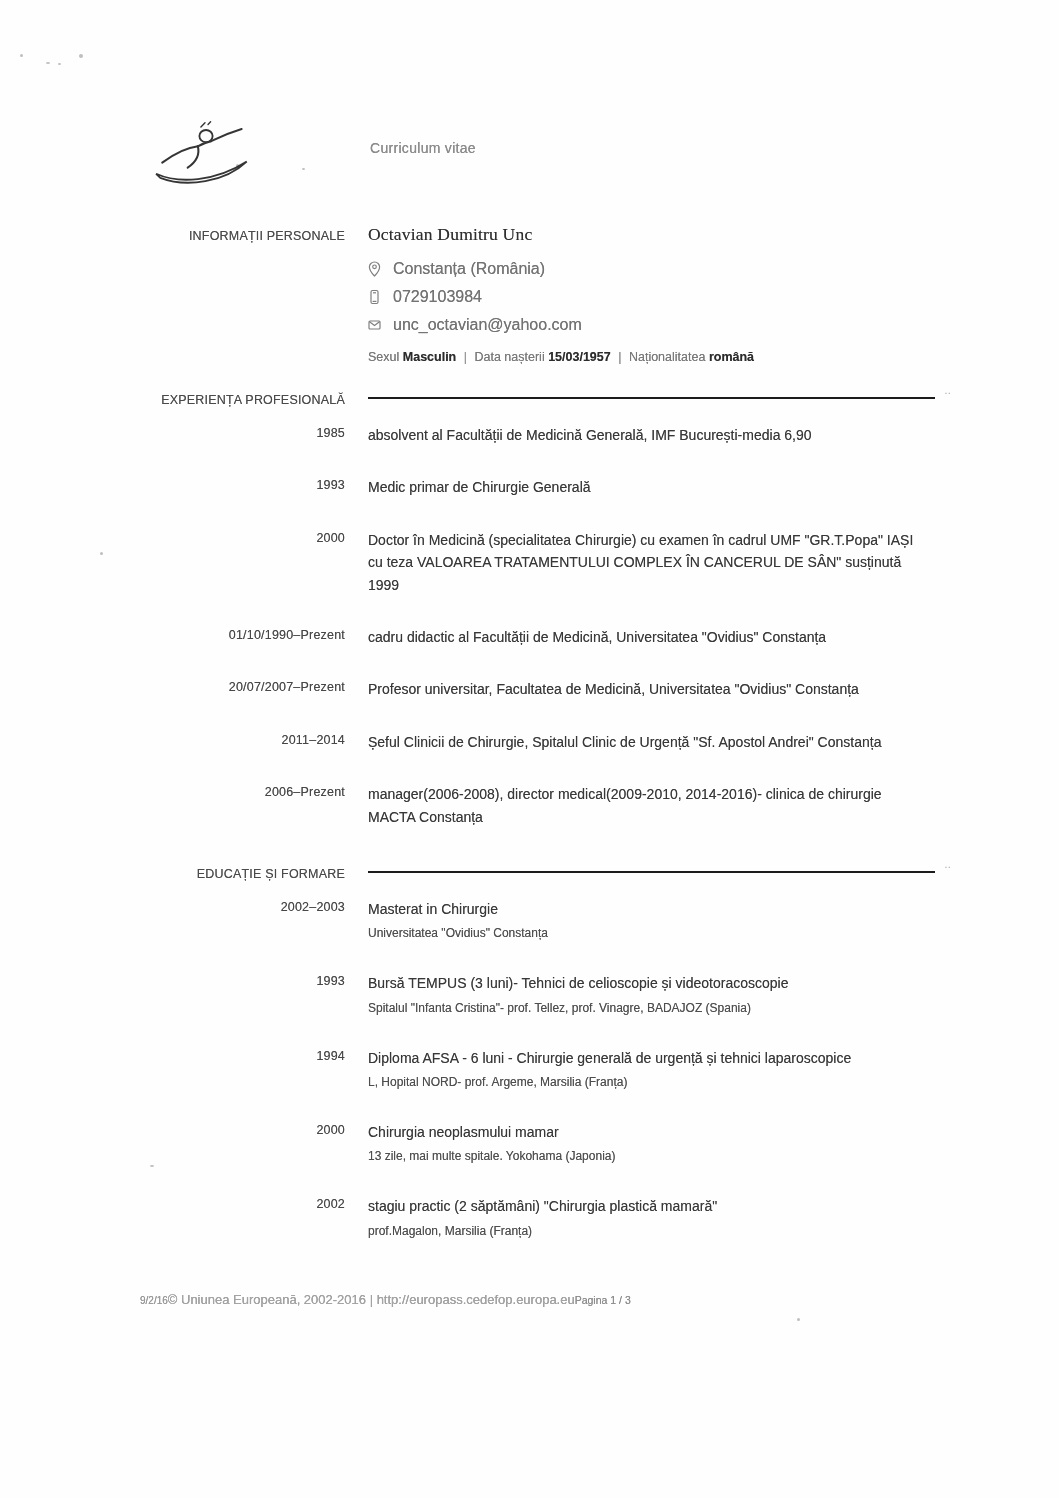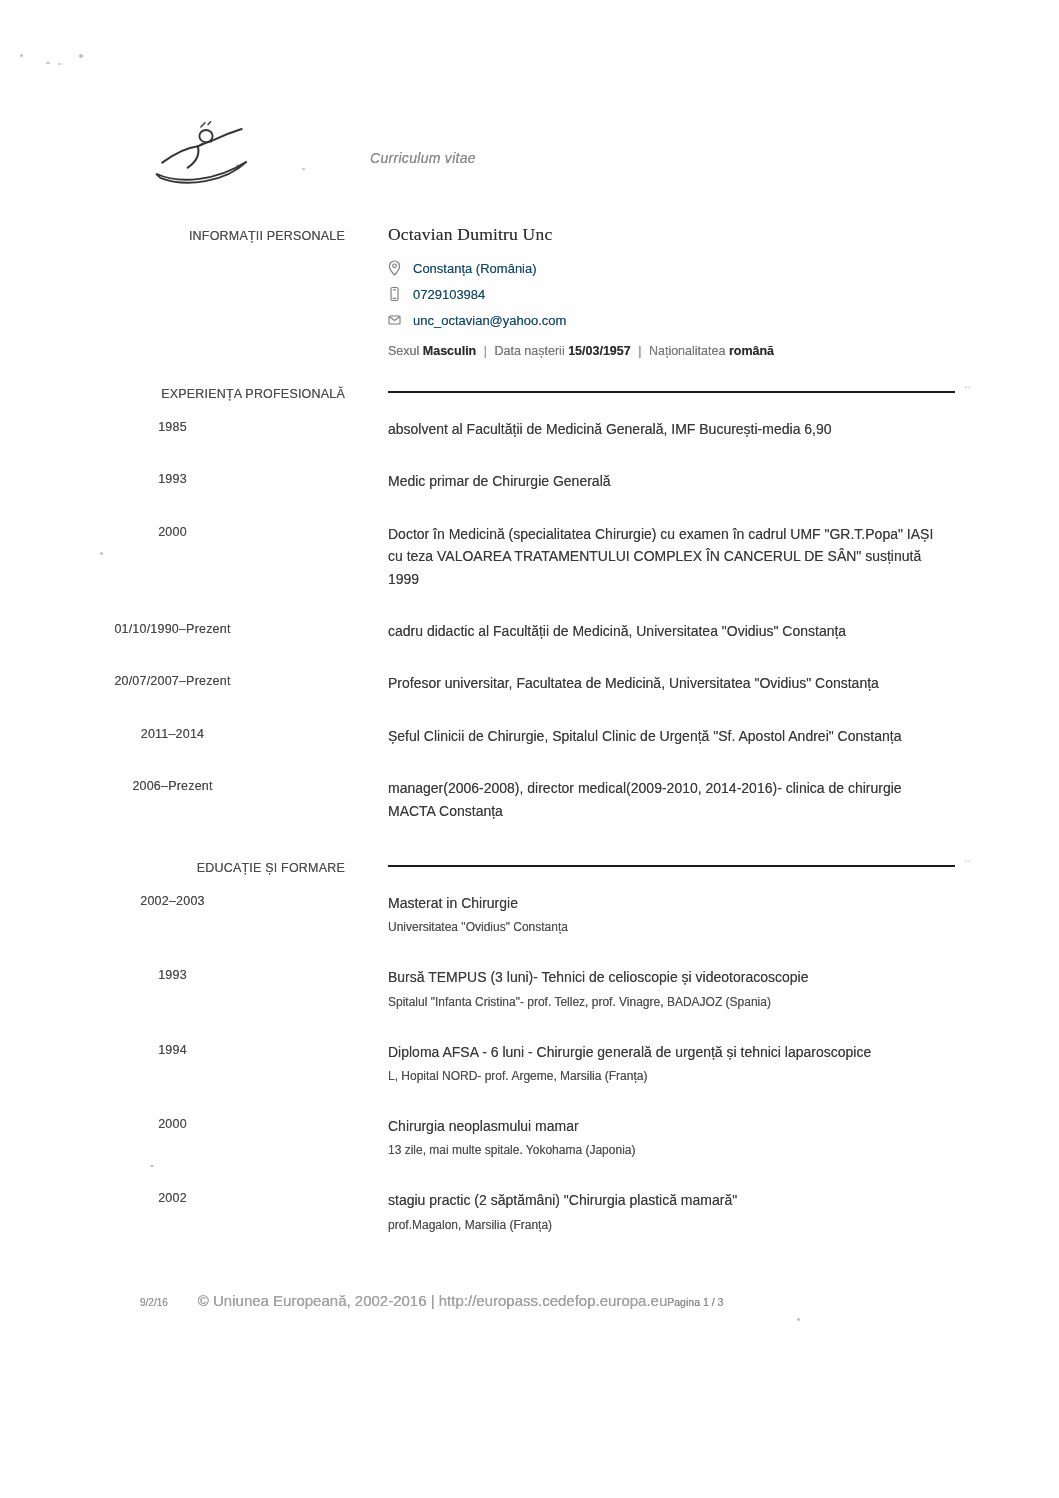--- a/index.html
+++ b/index.html
@@ -9,54 +9,54 @@
     margin:0 auto;
     background:#fefefe;
     font-family:"Liberation Sans","DejaVu Sans",sans-serif;
     color:#3b3b3b;
     overflow:hidden;
   }
   .page * { text-shadow:0 0 .5px rgba(40,40,40,.55); }
 
   
   .logo { position:absolute; left:150px; top:120px; width:112px; height:78px; opacity:.88; }
-  .doc-label { position:absolute; left:370px; top:150px; font-size:14px; color:#8c8c8c; letter-spacing:.3px;font-style:italic; }
+  .doc-label { position:absolute; left:370px; top:140px; font-size:14px; color:#8c8c8c; letter-spacing:.3px; }
 
   
   .content { position:absolute; left:0; top:224px; width:948px; }
-  .row { display:flex; align-items:flex-start;gap:20px; }
+  .row { display:flex; align-items:flex-start; }
   .col-left { width:345px; flex:0 0 345px; text-align:right; }
   .col-right { margin-left:23px; width:548px; max-width:548px; }
 
   .section-label { font-size:12.5px; color:#4a4a4a; letter-spacing:.2px; padding-top:5px; }
   .person-name { font-size:17.5px; color:#2f2f2f; letter-spacing:.2px;font-family:Liberation Serif, serif; }
 
   .contact-list { margin-top:15px; }
-  .contact-line { display:flex; align-items:center; margin-bottom:10px; font-size:13px; color:#0c4a6e; }
+  .contact-line { display:flex; align-items:center; margin-bottom:10px; font-size:16px; color:#737373; }
   .contact-line .cicon { width:13px; height:16px; margin-right:12px; flex:0 0 13px; opacity:.75; }
 
   .meta-line { margin-top:16px; font-size:12.5px; color:#7a7a7a; }
   .meta-line b { color:#2c2c2c; font-weight:bold; }
   .meta-line .sep { color:#9a9a9a; padding:0 4px; }
 
   .section-heading { margin-top:24px; }
   .rule { border-top:2.5px solid #1c1c1c; width:567px; max-width:none; margin-top:9px; position:relative; }
   .rule .rule-tail { position:absolute; right:-16px; top:-14px; font-size:10px; color:#aaa; text-shadow:none; }
 
   .entries { margin-top:17px; }
   .entry { margin-bottom:30px; }
-  .date { font-size:12.5px; color:#474747; padding-top:2px; letter-spacing:.2px;text-align:center; }
+  .date { font-size:12.5px; color:#474747; padding-top:2px; letter-spacing:.2px; }
   .entry-title { font-size:14px; line-height:1.6; color:#383838; }
   .entry-sub { font-size:12px; line-height:1.5; color:#4e4e4e; margin-top:4px; }
 
   
   .footer { position:absolute; left:140px; right:75px; top:1292px;
             display:flex; justify-content:flex-start; align-items:baseline;
             font-size:10px; color:#9b9b9b; }
-  .footer .f-center { font-size:15px; color:#a4a4a4;margin-left:30px; }
+  .footer .f-center { font-size:13px; color:#a4a4a4; }
   .footer .f-page { font-size:10.5px; color:#8f8f8f; }
 
   
   .noise { position:absolute; background:#8a8a8a; border-radius:50%; opacity:.55; }
 </style>
 </head>
 <body>
 
 <div class="page">
 

